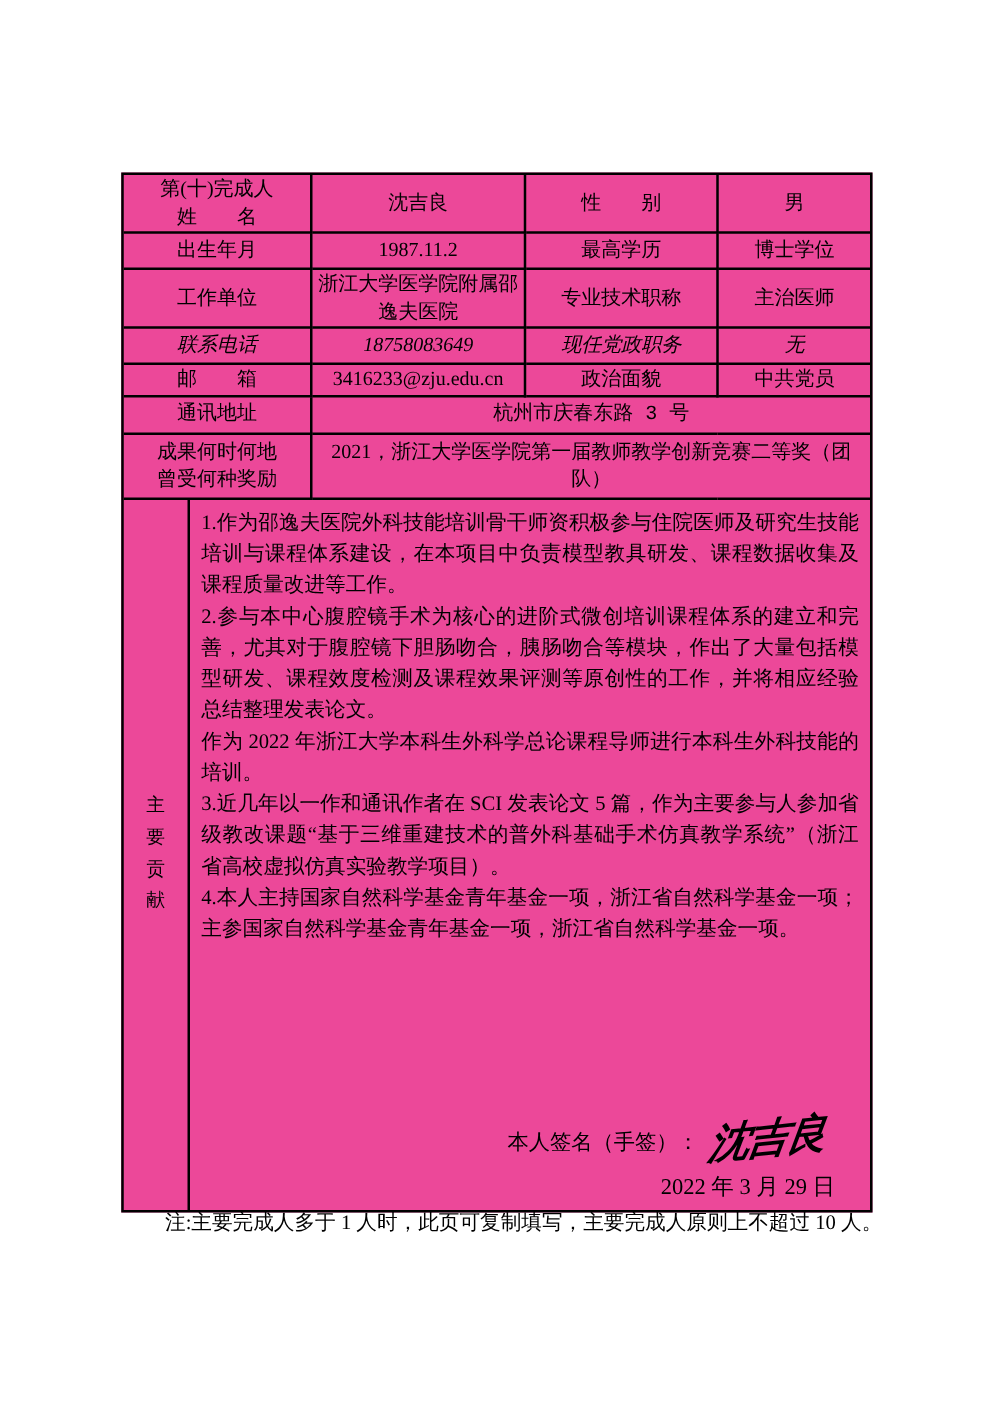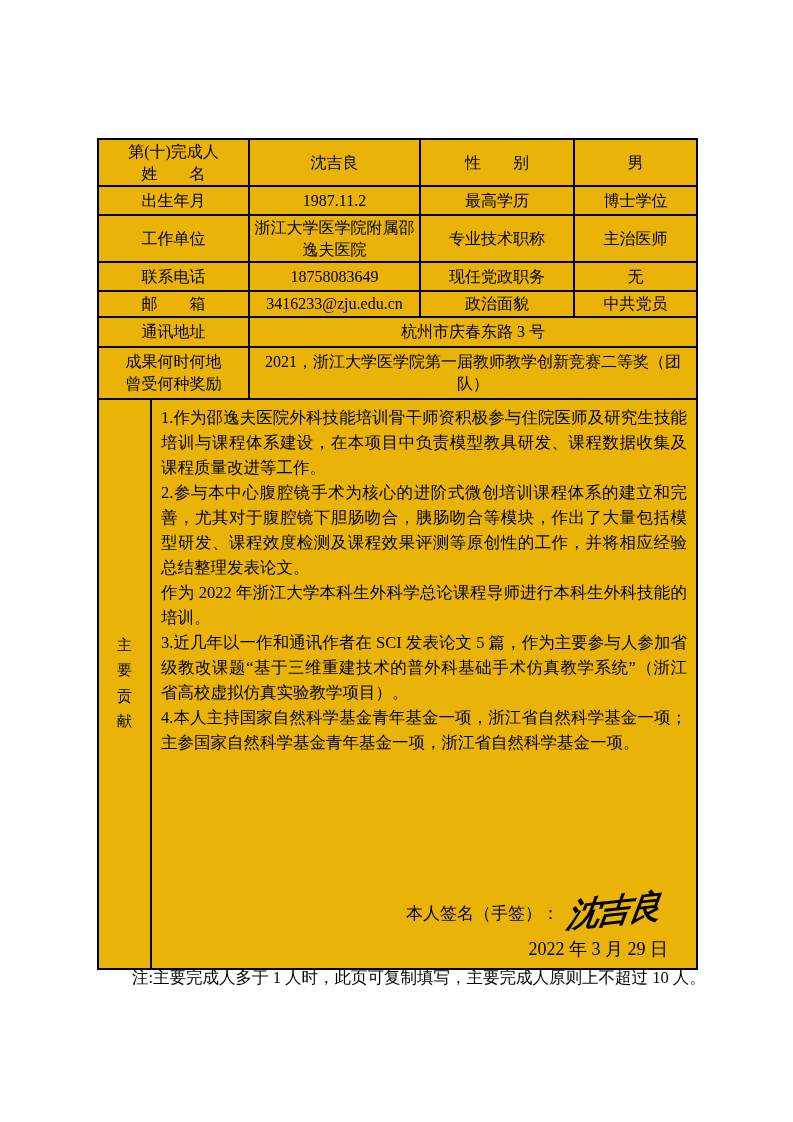--- a/index.html
+++ b/index.html
@@ -23,21 +23,21 @@
     letter-spacing: 1px;
     margin-top: 40px;
   }
 
   .doc-table {
     position: absolute;
     left: 97px;
     top: 138px;
     width: 601px;
     border: 2px solid #000;
-    background: #eab308;
+    background: #ec4899;
   }
 
   table.upper {
     width: 100%;
     border-collapse: collapse;
     table-layout: fixed;
   }
   table.upper td {
     border: 2px solid #000;
     text-align: center;
@@ -48,23 +48,23 @@
   }
   table.upper tr:first-child td { border-top: none; }
   table.upper td.first { border-left: none; }
   table.upper td.last  { border-right: none; }
 
   .prewrap { white-space: pre-line; }
 
   .h-r1 { height: 44px; }
   .h-r2 { height: 29px; margin-top: 30px; }
   .h-r3 { height: 43px; }
-  .h-r4 { height: 29px; }
+  .h-r4 { height: 29px; font-style: italic; }
   .h-r5 { height: 20px; }
-  .h-r6 { height: 30px; }
+  .h-r6 { height: 30px; font-family: Liberation Mono, monospace; }
   .h-r7 { height: 52px; }
 
   .contrib {
     display: flex;
     height: 568px;
   }
   .contrib-label {
     width: 53px;
     flex: 0 0 53px;
     border-right: 2px solid #000;

